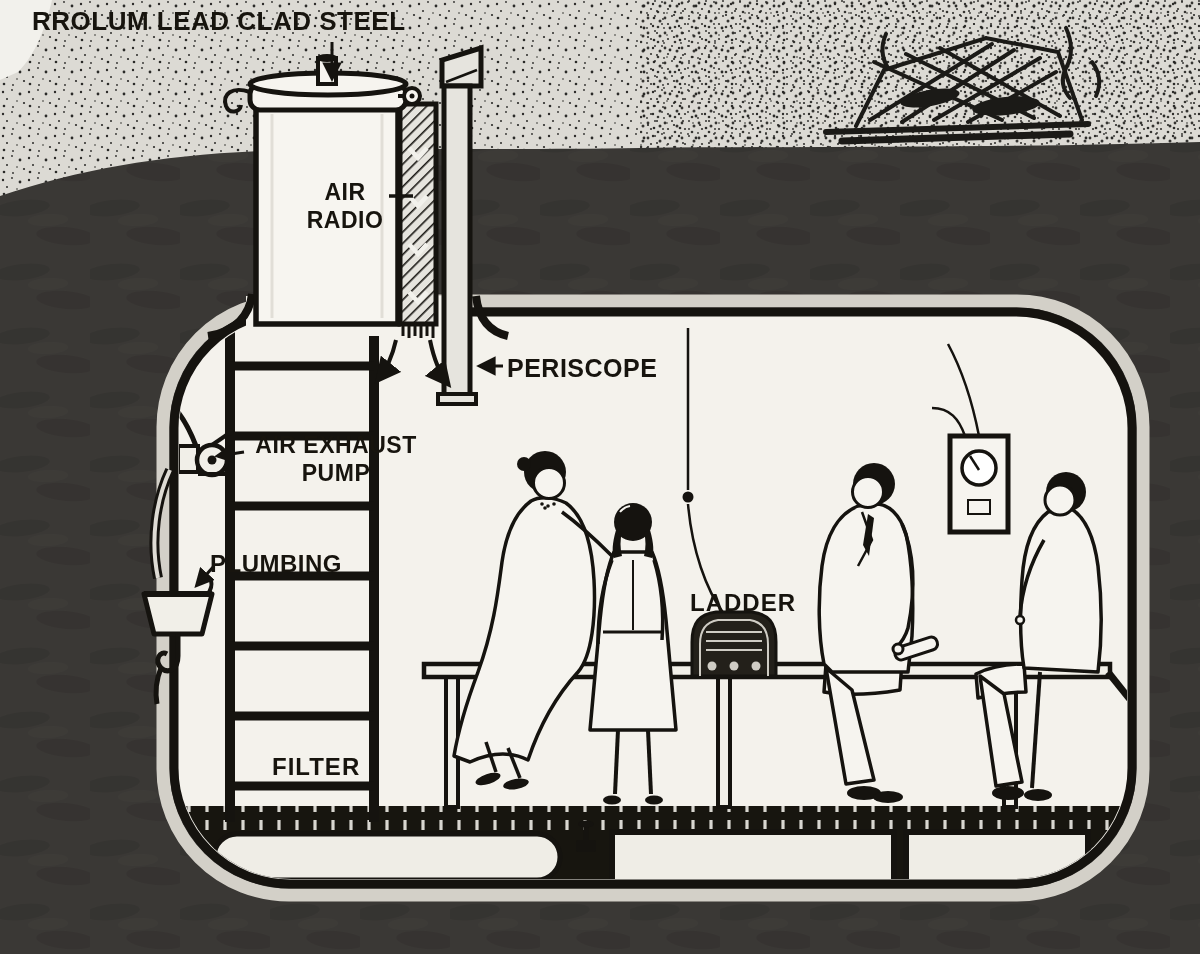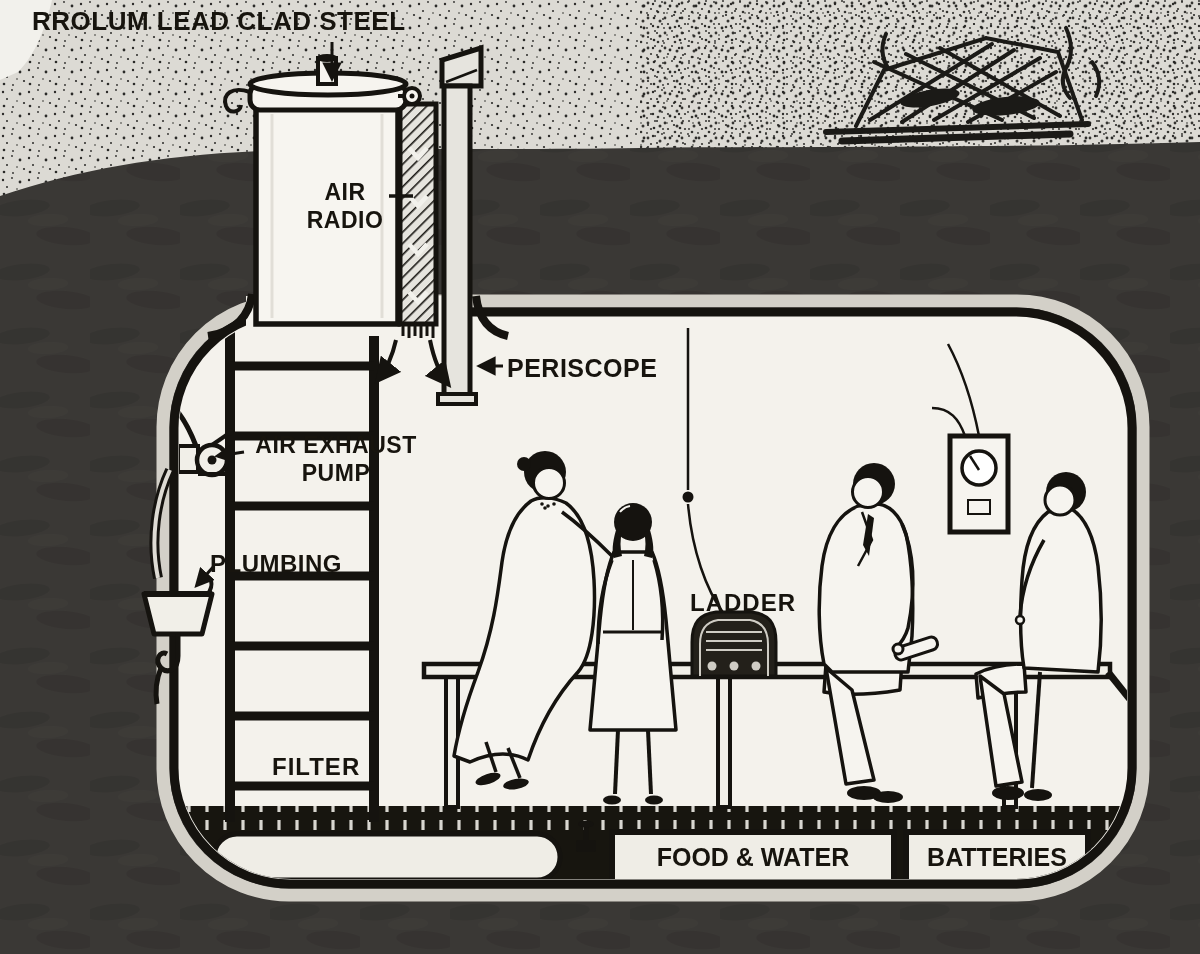--- a/index.html
+++ b/index.html
@@ -308,16 +308,14 @@
 <div class="lbl lbl-steel">RROLUM LEAD CLAD STEEL</div>
 <div class="lbl lbl-airfilter center">AIR
 RADIO</div>
 <div class="lbl lbl-pump center">AIR EXHAUST
 PUMP</div>
 <div class="lbl lbl-periscope">PERISCOPE</div>
 <div class="lbl lbl-plumbing">PLUMBING</div>
 <div class="lbl lbl-radio">LADDER</div>
 <div class="lbl lbl-ladder">FILTER</div>
 
-<div class="bin bin-food">FOOD &amp; WATER</div>
-<div class="bin bin-batteries">BATTERIES</div>
 
 </div>
 
 </body></html>

